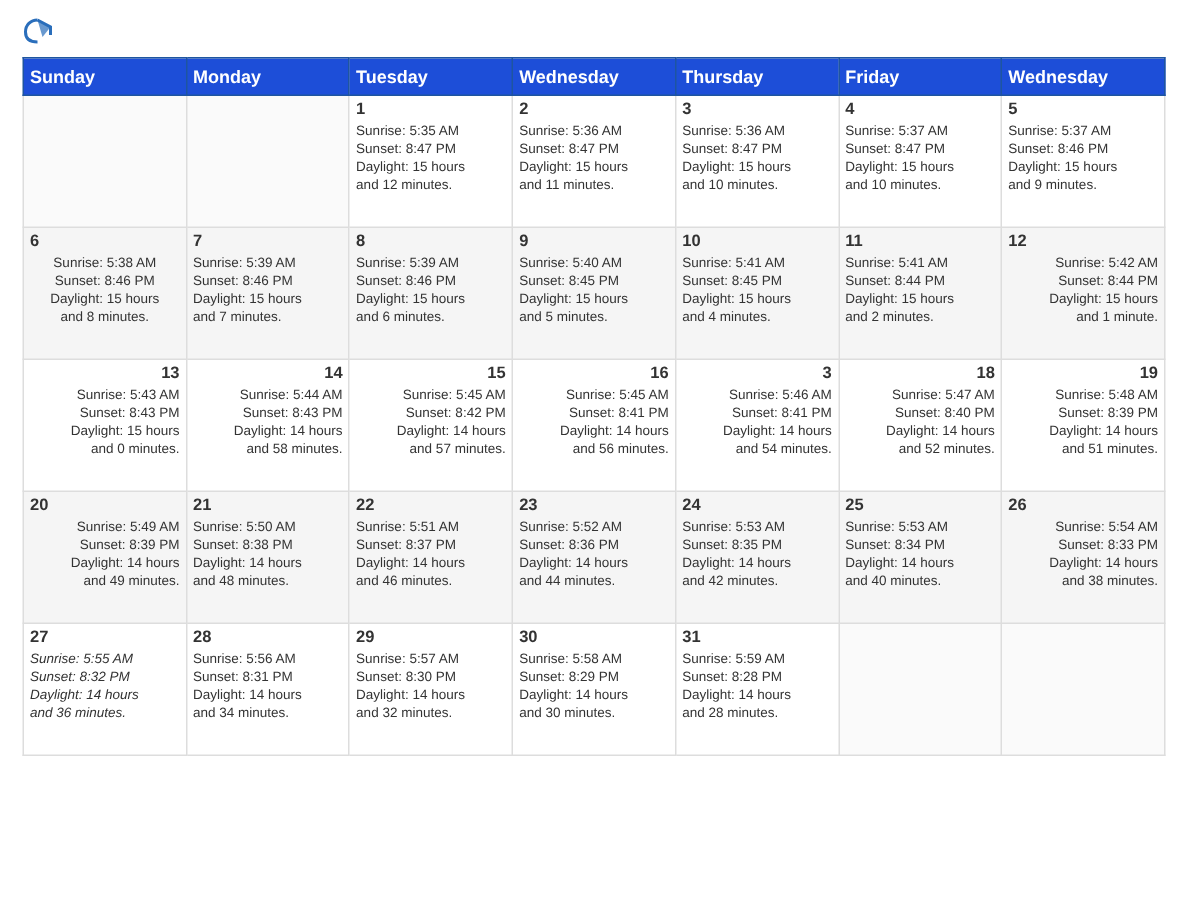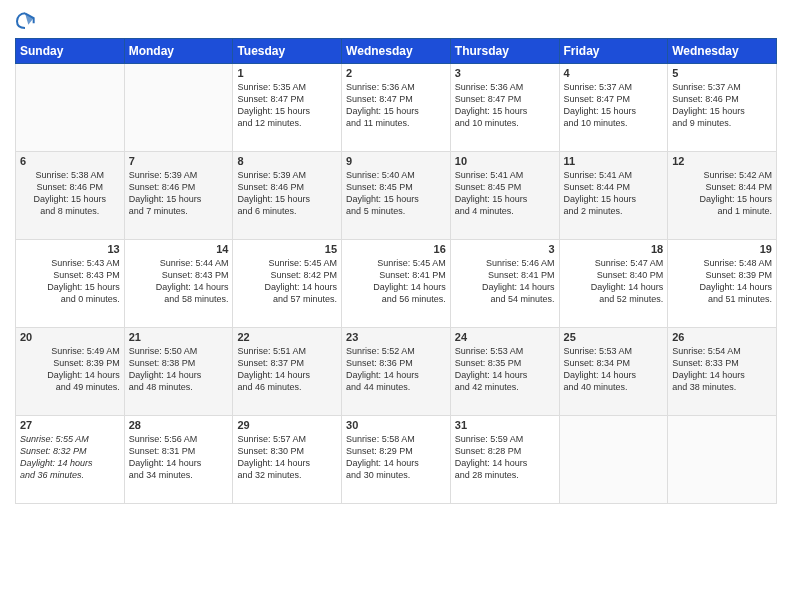--- a/index.html
+++ b/index.html
@@ -324,21 +324,21 @@
           </td>
           <td>
             <span class="day-num">25</span>
             <div class="cell-text" style="white-space: pre-line;">Sunrise: 5:53 AM
 Sunset: 8:34 PM
 Daylight: 14 hours
 and 40 minutes.</div>
           </td>
           <td>
             <span class="day-num">26</span>
-            <div class="cell-text" style="white-space: pre-line;">Sunrise: 5:54 AM
+            <div class="cell-text" style="white-space: pre-line; text-align: right;">Sunrise: 5:54 AM
 Sunset: 8:33 PM
 Daylight: 14 hours
 and 38 minutes.</div>
           </td>
         </tr>
         <tr class="row5">
           <td>
             <span class="day-num">27</span>
             <div class="cell-text" style="white-space: pre-line; font-style: italic;">Sunrise: 5:55 AM
 Sunset: 8:32 PM

